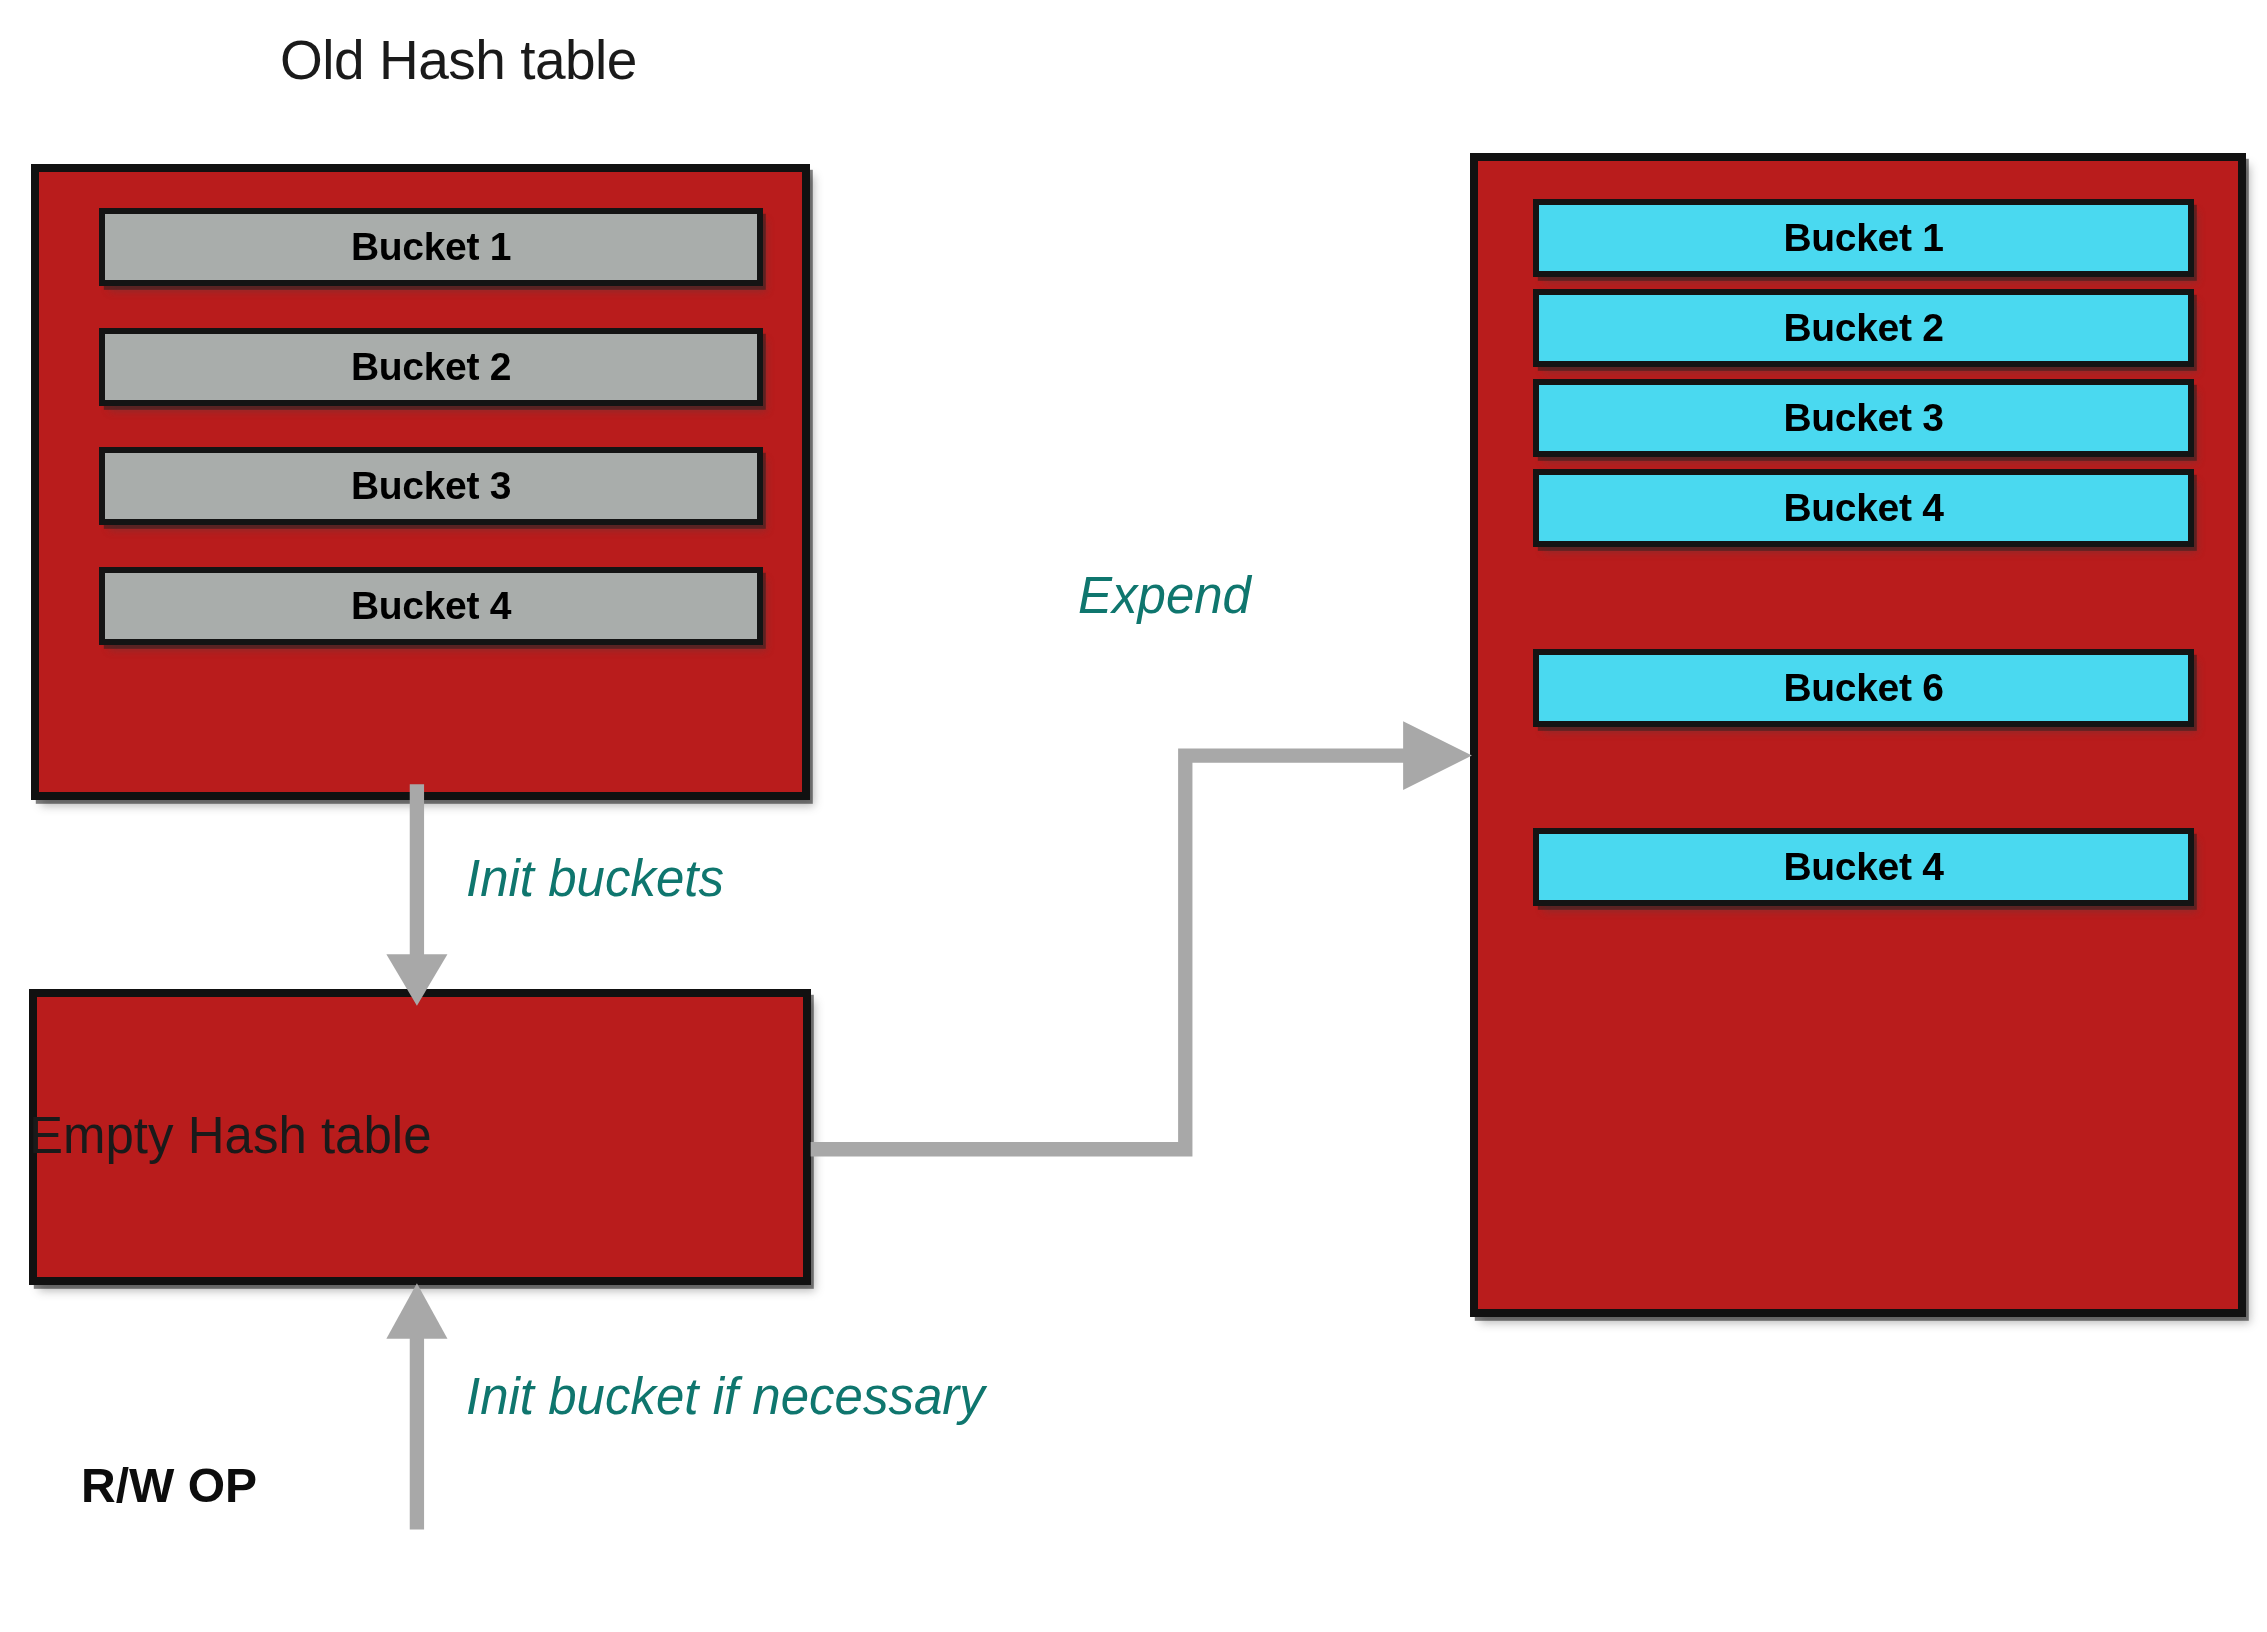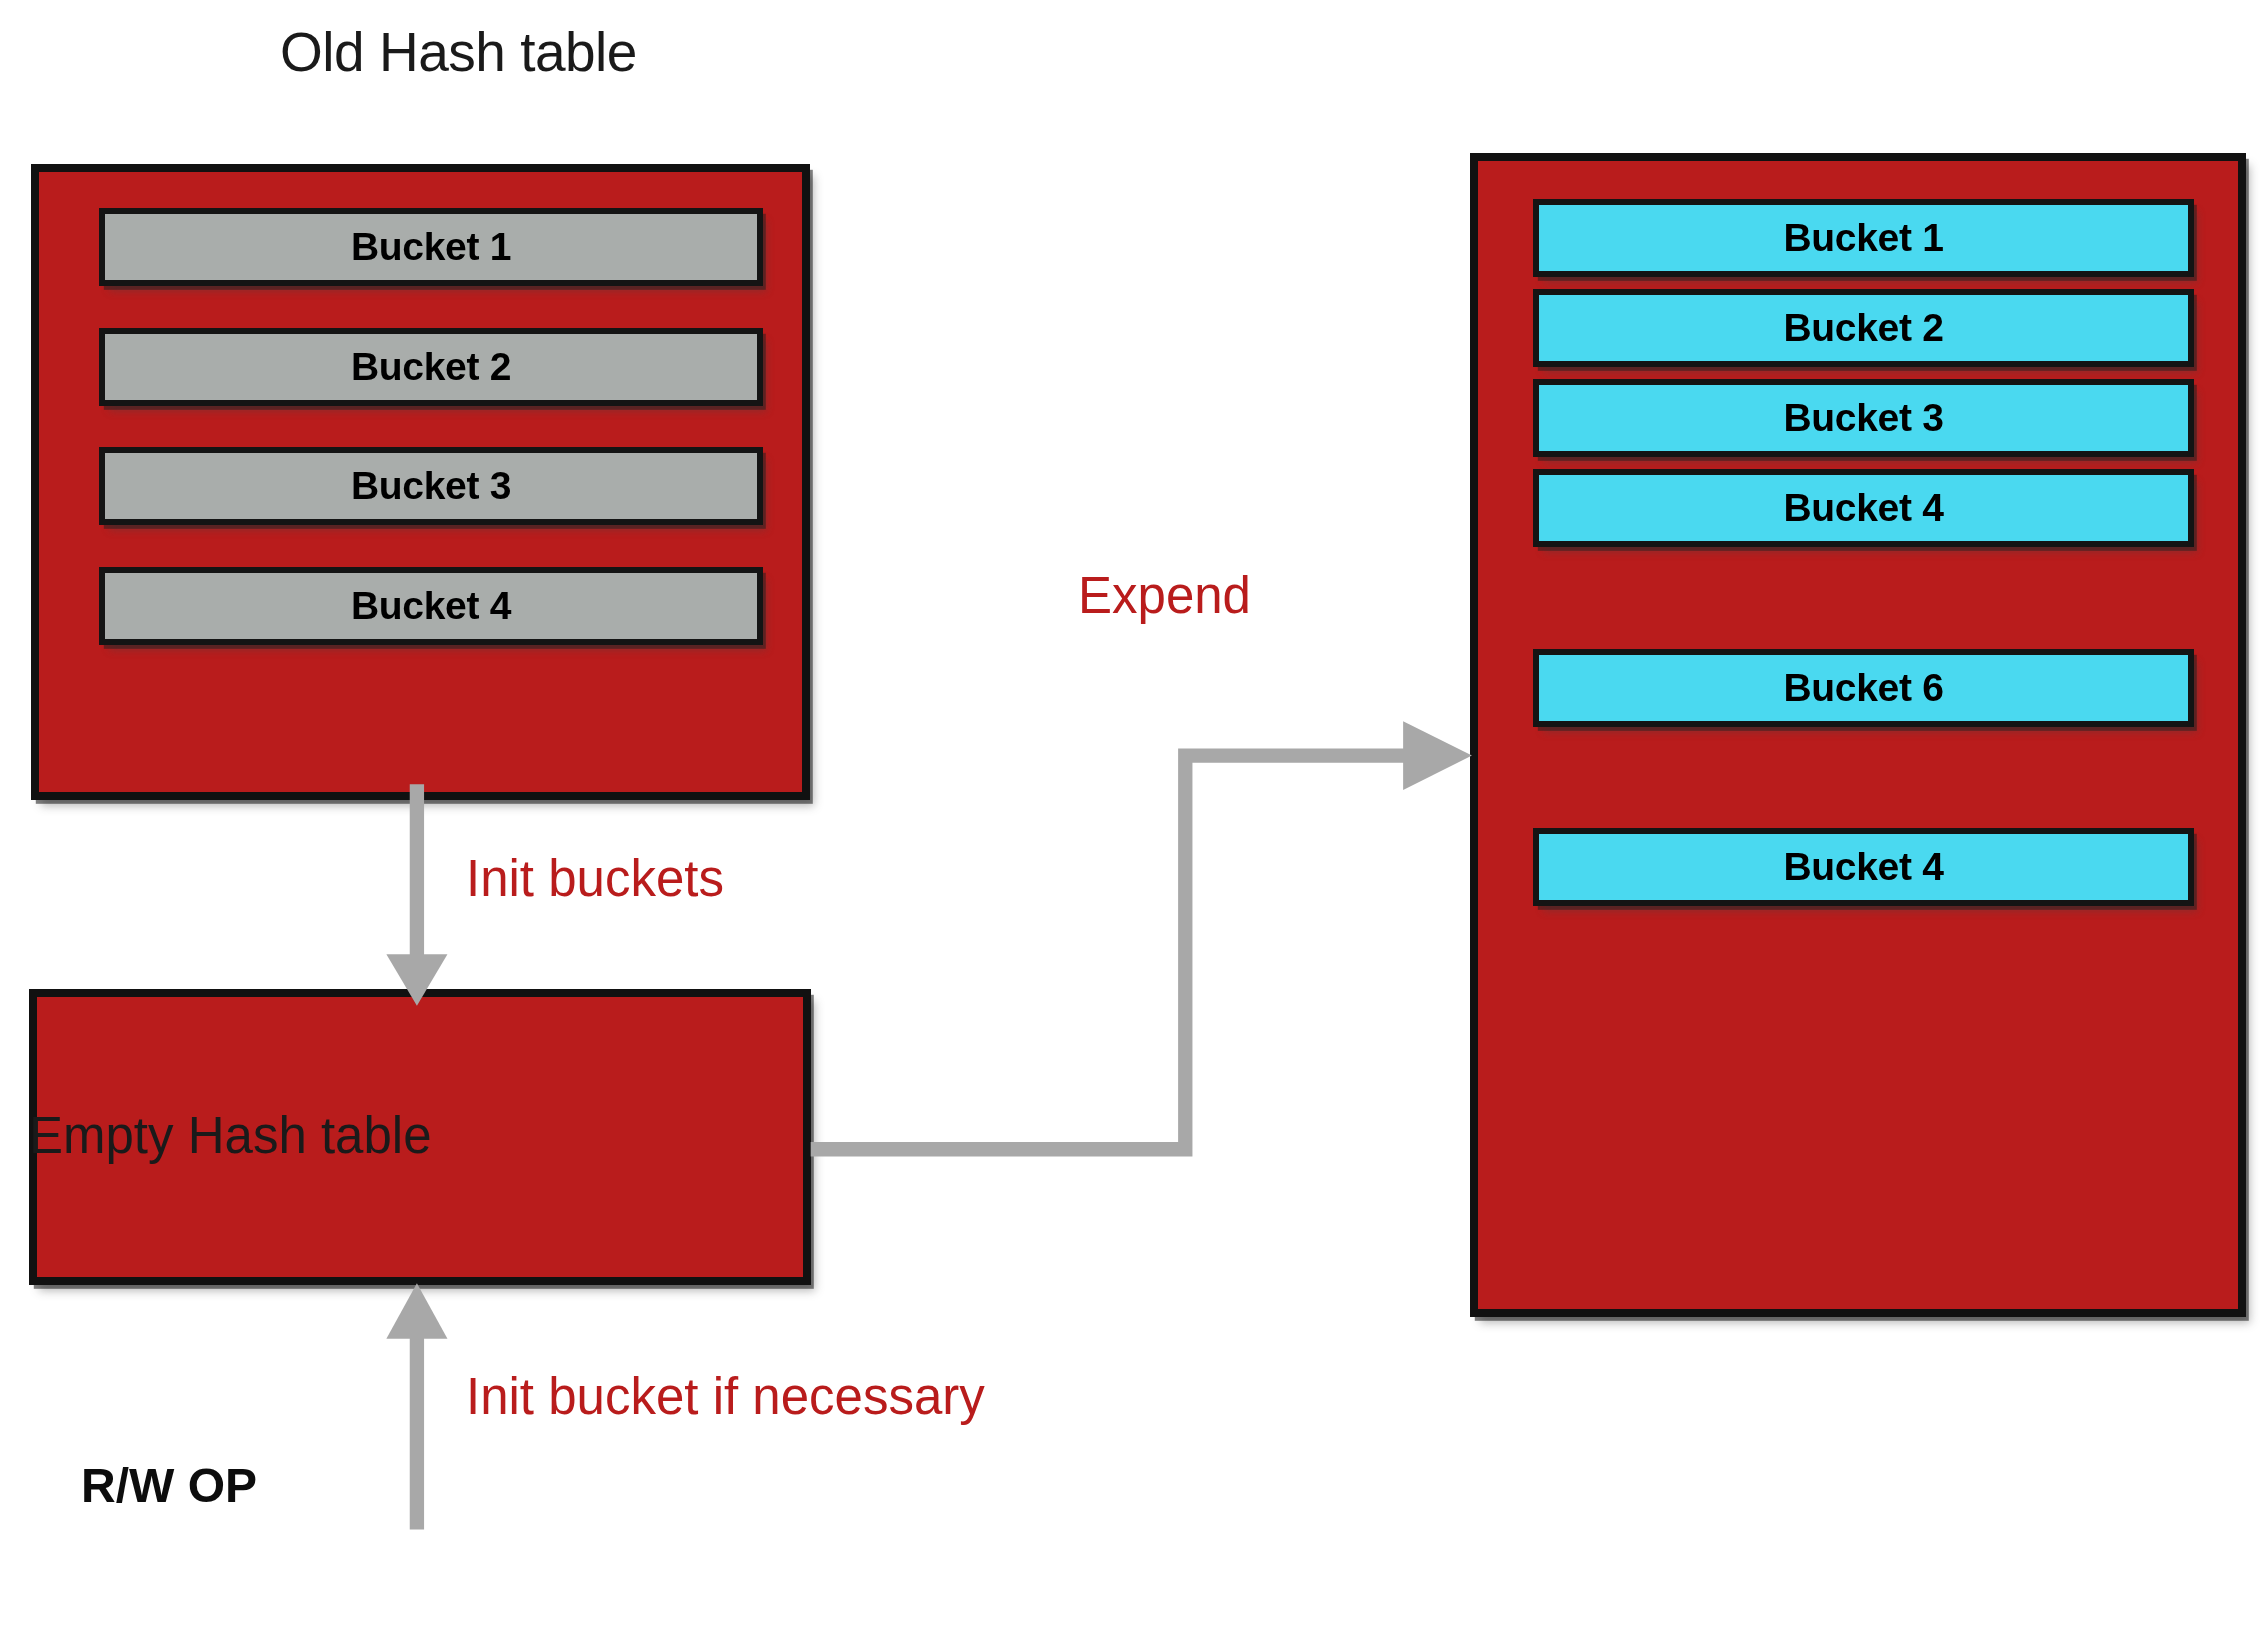--- a/index.html
+++ b/index.html
@@ -22,21 +22,21 @@
   
   .title {
     position: absolute;
     font-size: 55px;
     font-weight: 400;
     color: #1a1a1a;
     letter-spacing: -0.5px;
     white-space: nowrap;
     text-align: center;
   }
-  #title-old  { left: 124px;  top: 20px;  width: 669px; }
+  #title-old  { left: 124px;  top: 28px;  width: 669px; }
   #title-new  { left: 1568px; top: 19px;  width: 669px; }
 
   
   .table-box {
     position: absolute;
     background: #b91c1c;
     border: 8.6px solid #111111;
     box-shadow: 3.8px 4.8px 0 -1px rgba(25,25,25,0.55),
                 6.7px 8.6px 8.6px -2.9px rgba(60,60,60,0.35);
     box-sizing: border-box;
@@ -92,22 +92,23 @@
     width: 784px;
     font-size: 51px;
     color: #1a1a1a;
     white-space: nowrap;
   }
 
   
   .annot {
     position: absolute;
     font-size: 51px;
-    color: #b91c1c;
+    color: #0f766e;
     white-space: nowrap;
+    font-style: italic;
   }
   #lbl-init-buckets { left: 466px;  top: 849px;  }
   #lbl-init-if-nec  { left: 466px;  top: 1367px; }
   #lbl-expend       { left: 1078px; top: 566px;  }
   #lbl-rw-op {
     position: absolute;
     left: 81px; top: 1458px;
     font-size: 48px;
     font-weight: 700;
     color: #0d0d0d;

